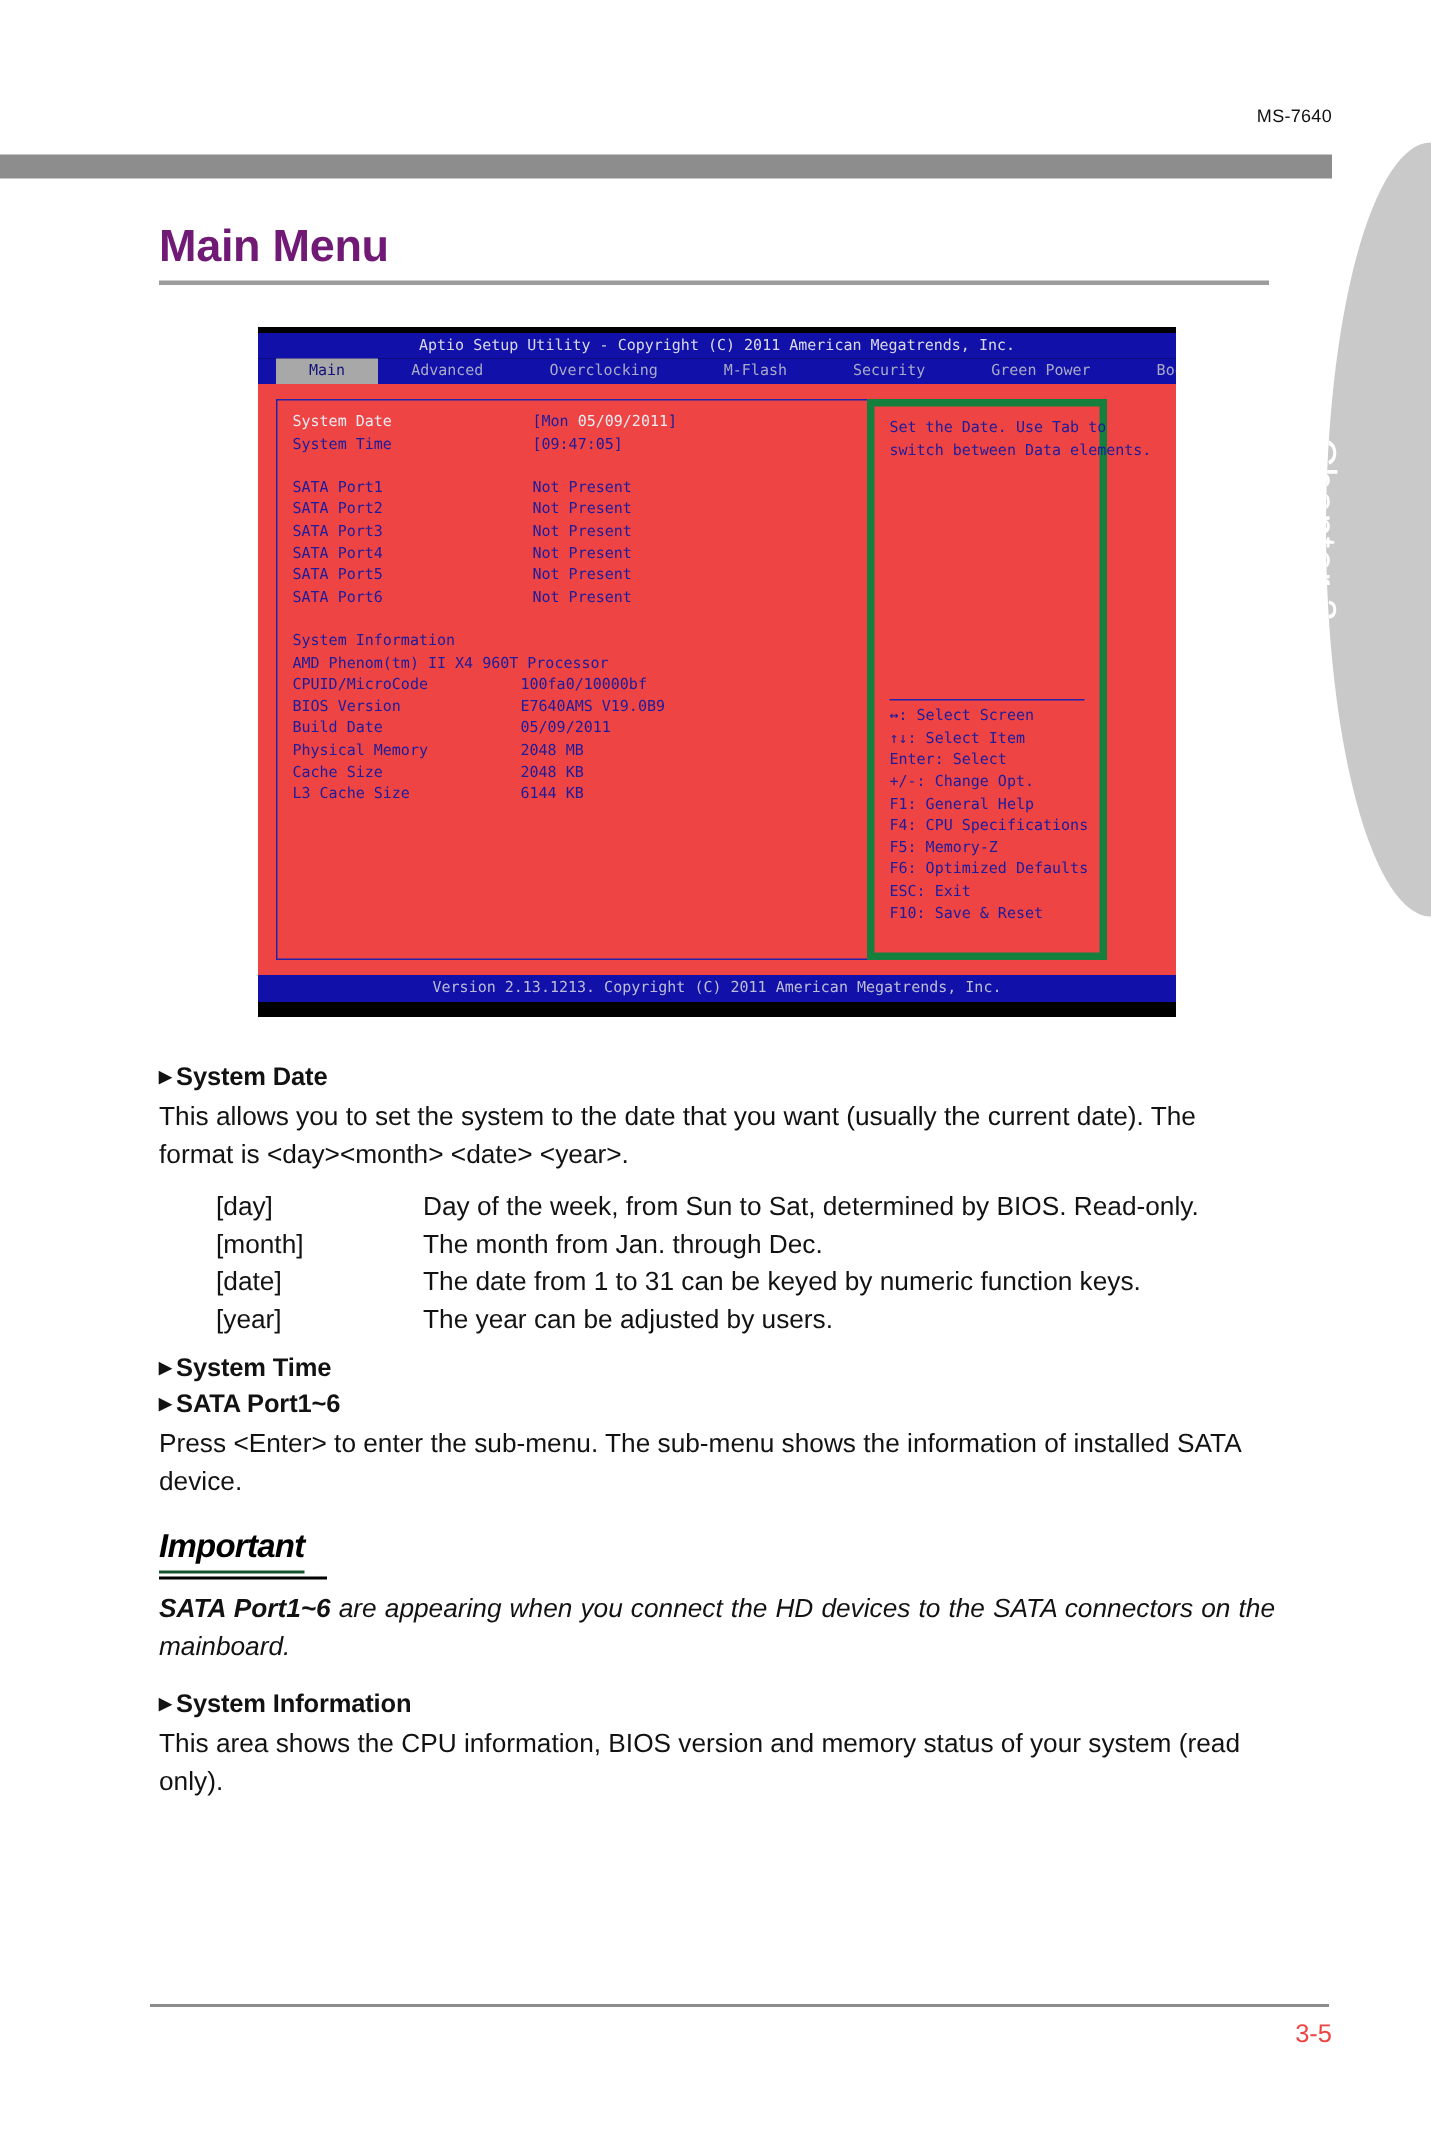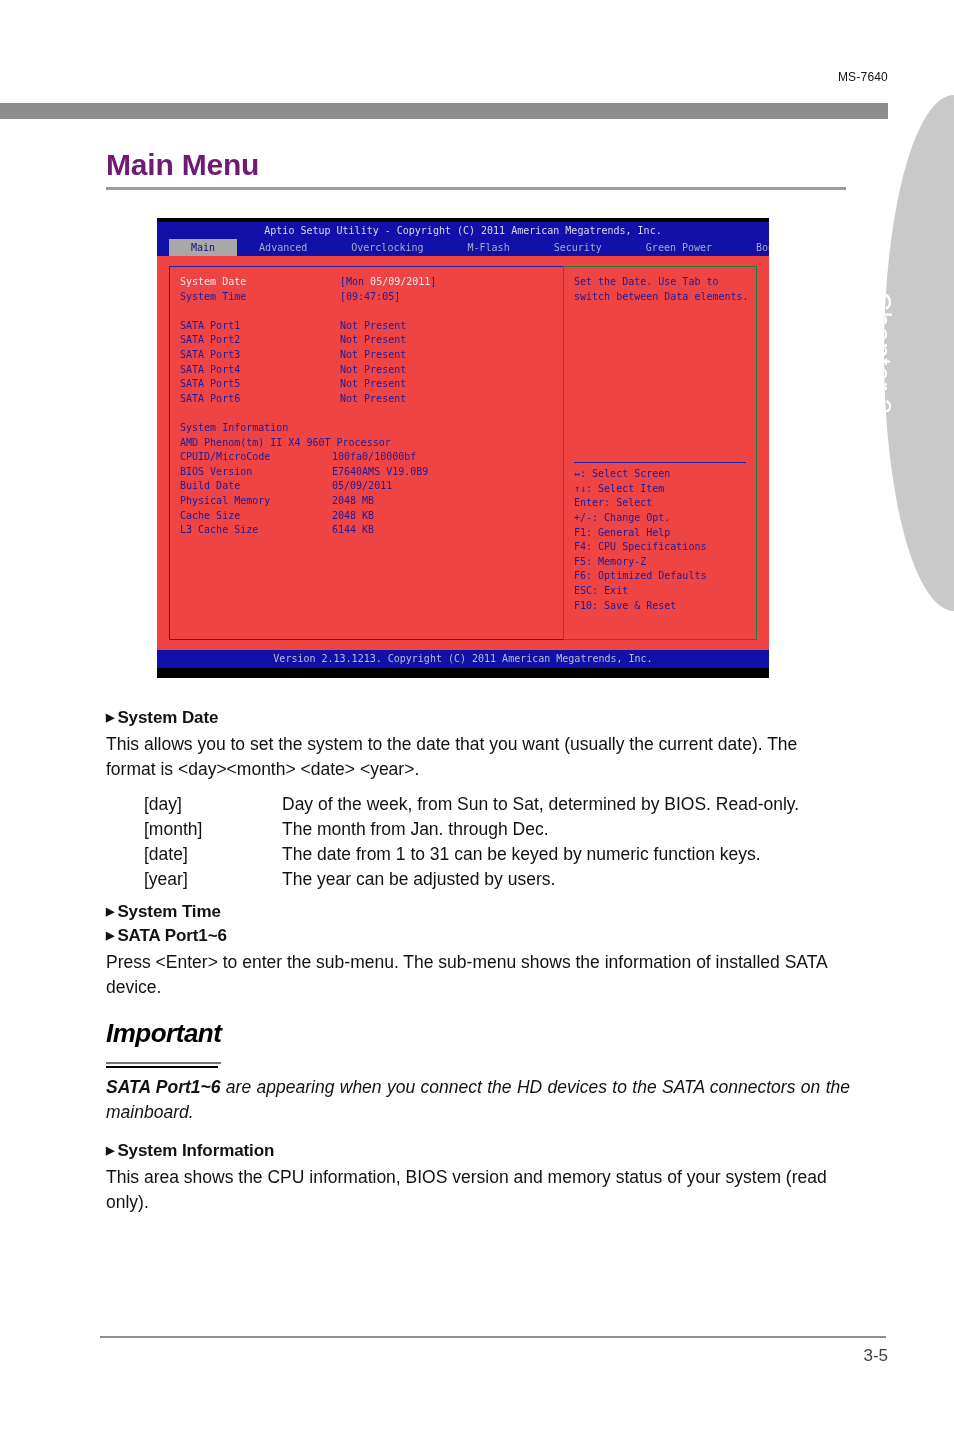--- a/index.html
+++ b/index.html
@@ -72,21 +72,21 @@
     left: 106px;
     top: 187px;
     width: 740px;
     height: 3px;
     background: #9c9c9c;
   }
 
   
   .bios {
     position: absolute;
-    left: 157px;
+    left: 172px;
     top: 218px;
     width: 612px;
     height: 460px;
     background: #000000;
     font-family: "DejaVu Sans Mono", "Liberation Mono", monospace;
     font-size: 10px;
     line-height: 14.6px;
     overflow: hidden;
   }
   .bios-titlebar {
@@ -132,23 +132,23 @@
     left: 12px; top: 10px;
     width: 395px;
     height: 374px;
     border: 1px solid #2222aa;
     border-right: none;
     box-sizing: border-box;
   }
   .bios-right {
     position: absolute;
     left: 406px; top: 10px;
-    width: 194px;
+    width: 160px;
     height: 374px;
-    border: 1px solid #15803d;
+    border: 5px solid #15803d;
     box-sizing: border-box;
   }
   .bios-pad { padding: 8px 10px 0 10px; }
 
   .row { white-space: pre; }
   .c-blue  { color: #1c1c9c; }
   .c-white { color: #eaeaf2; }
 
   .lbl { display: inline-block; width: 160px; }
   .lbl-narrow { display: inline-block; width: 152px; }
@@ -218,27 +218,27 @@
     width: 138px;
     padding-left: 38px;
     white-space: nowrap;
   }
   .deftable td.def { text-align: justify; }
   .deftable td.def.nojustify { text-align: left; }
 
   .important-wrap { margin: 18px 0 0 0; }
   .important-word {
     display: inline-block;
-    font-size: 26px;
+    font-size: 22px;
     font-weight: bold;
     font-style: italic;
     letter-spacing: -.5px;
     color: #000;
-    border-bottom: 2px solid #737373;
-    padding-bottom: 13px;
+    border-bottom: 2px solid #14532d;
+    padding-bottom: 3px;
   }
   .important-rule {
     width: 112px;
     height: 2px;
     background: #000;
     margin-top: 2px;
     margin-bottom: 7px;
   }
   p.important-body {
     font-size: 17.5px;
@@ -257,21 +257,21 @@
     top: 1336px;
     width: 786px;
     height: 2px;
     background: #8d8d8d;
   }
   .footer-page {
     position: absolute;
     right: 66px;
     top: 1346px;
     font-size: 17px;
-    color: #404040;
+    color: #ef4444;
   }
 </style>
 </head>
 <body>
 
 <div class="page-header-code">MS-7640</div>
 <div class="header-gray-band"></div>
 
 <div class="chapter-tab">
   <div class="chapter-tab-label">Chapter 3</div>

